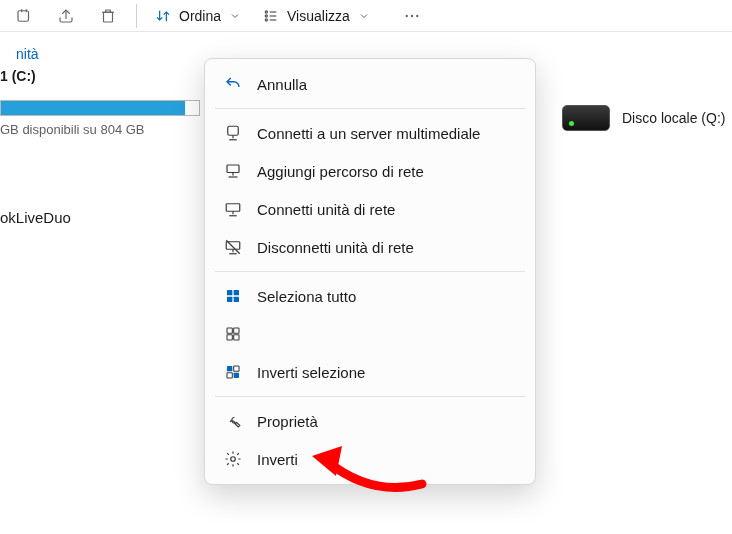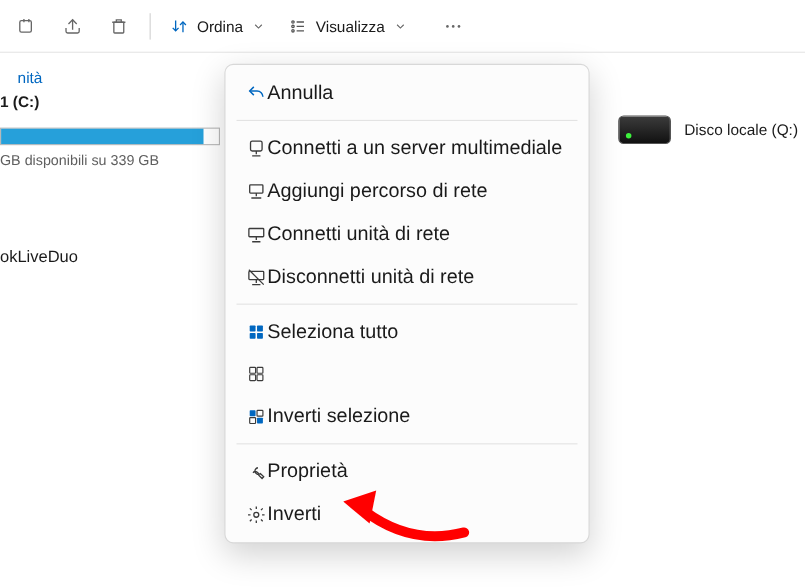--- a/index.html
+++ b/index.html
@@ -11,21 +11,21 @@
     width: 732px;
     height: 534px;
     overflow: hidden;
     position: relative;
   }
 
   
   .toolbar {
     display: flex;
     align-items: center;
-    height: 48px;
+    height: 32px;
     padding: 0 4px;
     border-bottom: 1px solid #e5e5e5;
     gap: 2px;
   }
   .tb-btn {
     width: 40px;
     height: 40px;
     display: flex;
     align-items: center;
     justify-content: center;
@@ -121,22 +121,23 @@
     width: 332px;
     background: #fcfcfc;
     border: 1px solid #d8d8d8;
     border-radius: 8px;
     box-shadow: 0 10px 30px rgba(0,0,0,.18);
     padding: 6px 0;
   }
   .ctx-item {
     display: flex;
     align-items: center;
+    gap: 14px;
     padding: 9px 18px;
-    font-size: 18px;
+    font-size: 15px;
     color: #1a1a1a;
   }
   .ctx-item .ic {
     width: 20px;
     height: 20px;
     display: flex;
     align-items: center;
     justify-content: center;
     color: #3b3b3b;
   }
@@ -220,21 +221,21 @@
 
 <div class="content">
 
   <div class="group-header">nità</div>
 
   <div class="drive-block">
     <div class="drive-label">1 (C:)</div>
     <div class="progressbar">
       <div class="progressbar-fill" style="width:93%"></div>
     </div>
-    <div class="drive-sub">GB disponibili su 339 GB</div>
+    <div class="drive-sub">GB disponibili su 804 GB</div>
   </div>
 
   <div class="net-loc">okLiveDuo</div>
 </div>
 
 <div class="driveQ">
   <div class="disk-icon"></div>
   <span>Disco locale (Q:)</span>
 </div>
 

